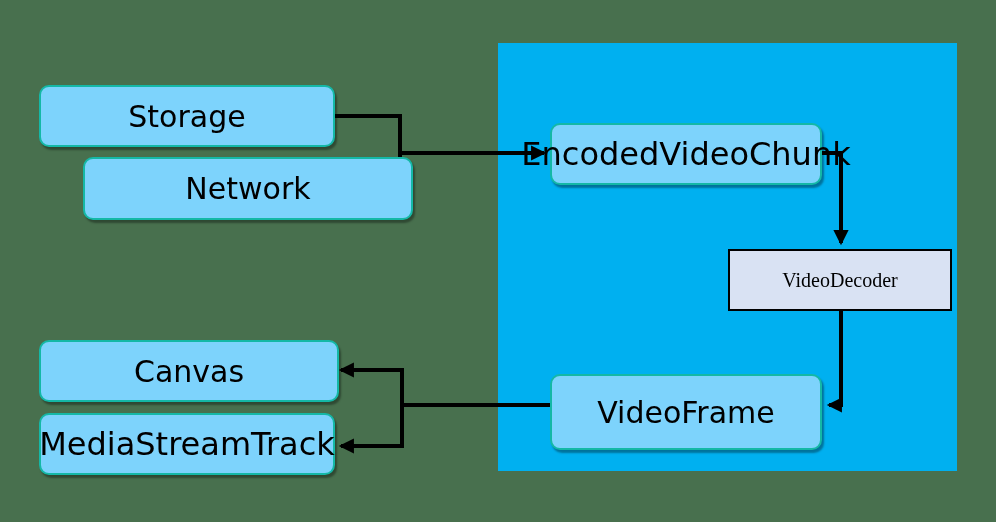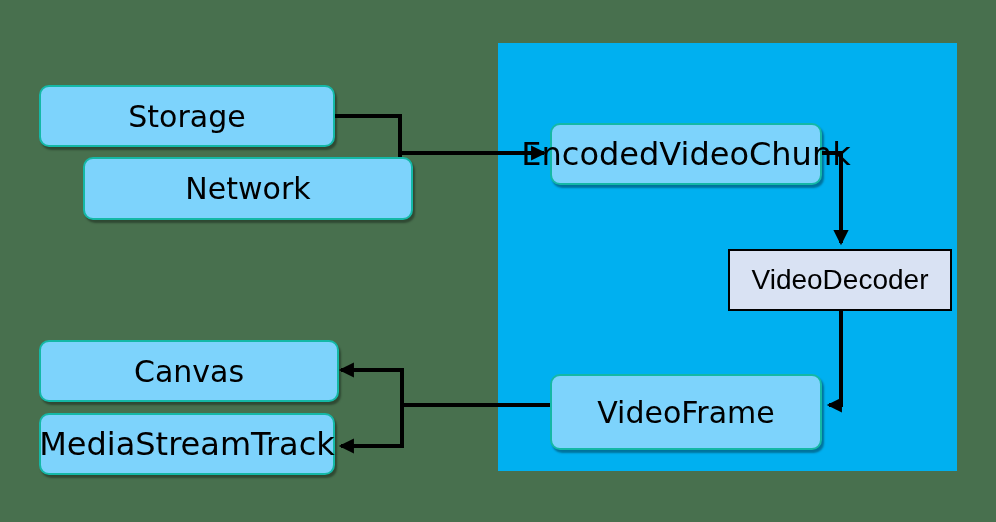--- a/index.html
+++ b/index.html
@@ -53,22 +53,22 @@
   .node-canvas            { left: 39px;  top: 340px; width: 300px; height: 62px; }
   .node-media-stream-track{ left: 39px;  top: 413px; width: 296px; height: 62px; font-size: 32px; }
   .node-encoded-video-chunk { left: 550px; top: 123px; width: 272px; height: 62px; font-size: 32px; }
   .node-video-frame       { left: 550px; top: 374px; width: 272px; height: 76px; }
   .node-video-decoder {
     left: 728px; top: 249px; width: 224px; height: 62px;
     background: #d9e2f3;
     border: 2px solid #000000;
     border-radius: 0;
     box-shadow: none;
-    font-family: Liberation Sans, sans-serif;
-    font-size: 28px;
+    font-family: Liberation Serif, serif;
+    font-size: 20px;
   }
 </style>
 </head>
 <body>
 
 <div class="stage">
 
   <div class="region"></div>
 
   <svg class="wires" viewBox="0 0 996 522">

